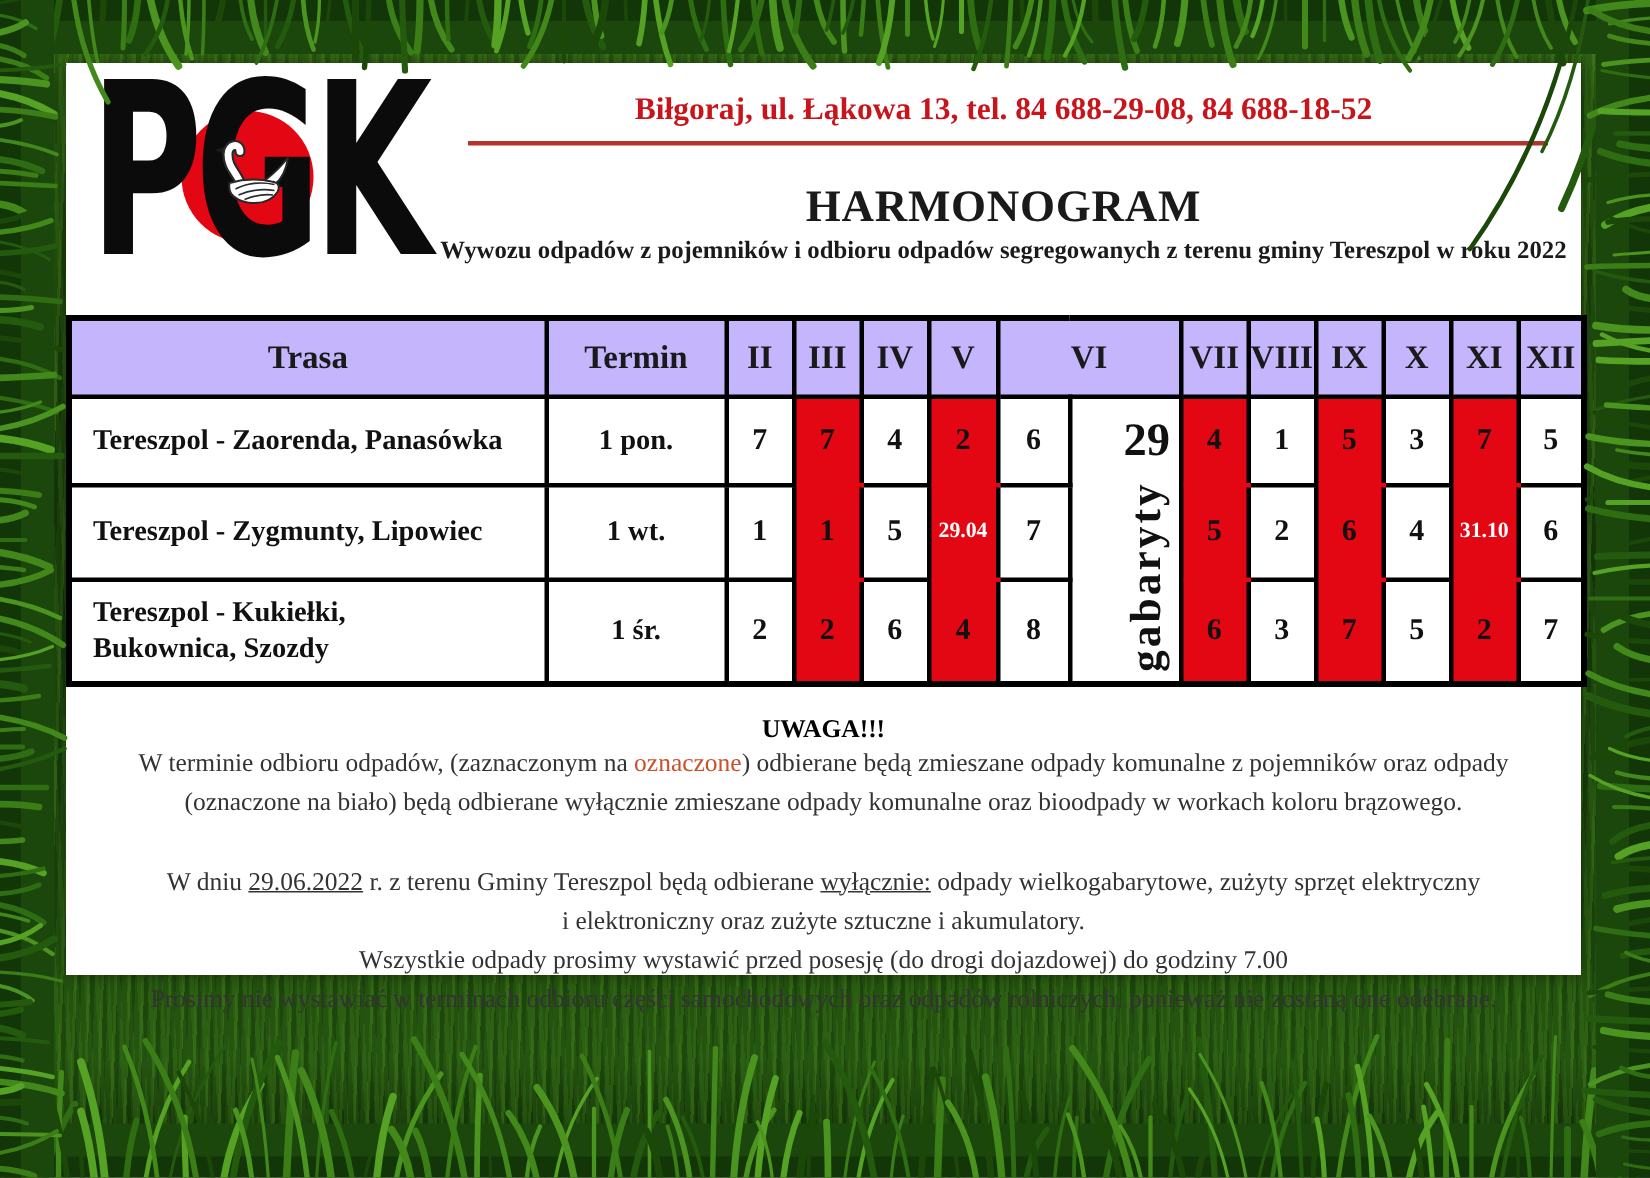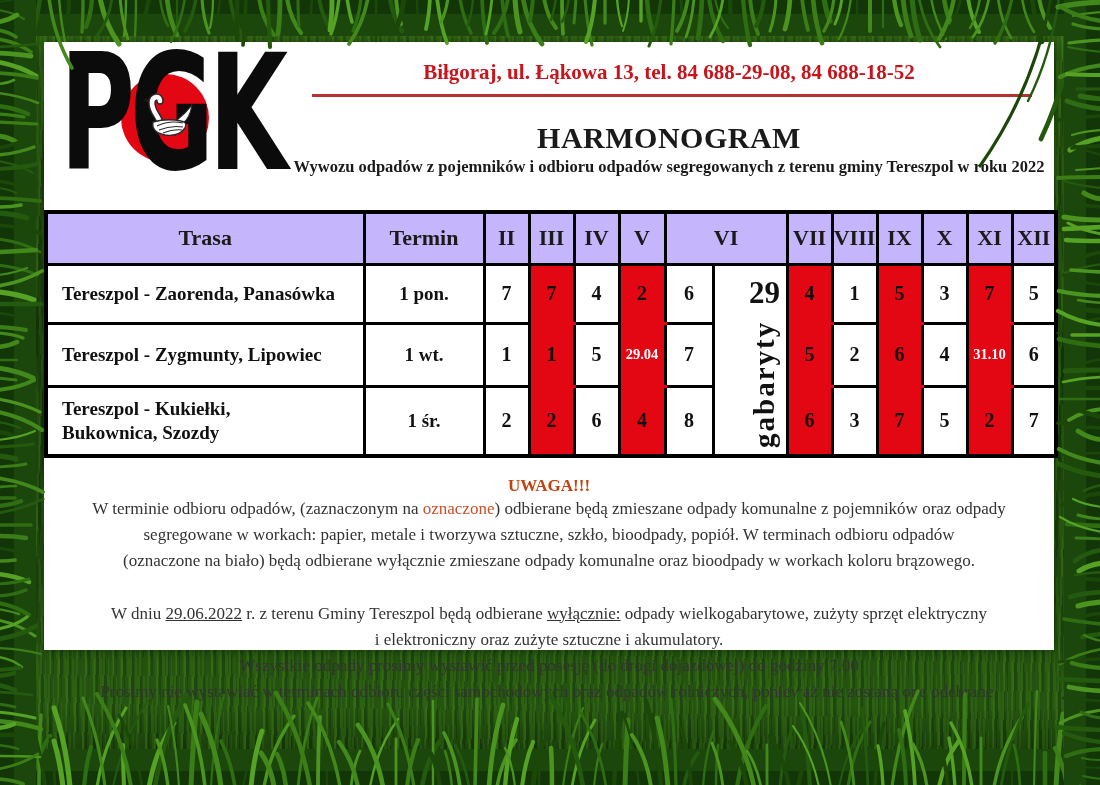--- a/index.html
+++ b/index.html
@@ -49,21 +49,21 @@
   td.route{text-align:left;padding-left:14px;font-size:19px;white-space:pre-line;line-height:24px;}
   td.term{font-size:19px;}
   td.num{font-size:20px;}
   td.red{background:#e30613;border-top-color:#e30613;border-bottom-color:#e30613;}
   td.red.date{color:#fff;font-size:14.5px;}
   td.gab{vertical-align:top;padding-left:29px;}
   .gab-inner{display:flex;flex-direction:column;align-items:center;height:100%;min-height:188px;}
   .gab-day{font-size:31px;margin-top:10px;line-height:34px;}
   .gab-word{flex:1;display:flex;align-items:center;justify-content:center;writing-mode:vertical-rl;transform:rotate(180deg);font-size:29px;letter-spacing:2px;padding-bottom:4px;}
   
-  .uwaga{margin-top:18px;text-align:center;color:#c2410c;font-weight:bold;font-size:17px;}
+  .uwaga{margin-top:18px;text-align:center;color:#000000;font-weight:bold;font-size:17px;}
   .notice p{margin:0;padding:0;text-align:center;color:#333;font-size:17px;line-height:26px;white-space:nowrap;}
   .notice .block2{margin-top:27px;}
   .accent{color:#c9502a;}
   .u{text-decoration:underline;}
 </style>
 </head>
 <body>
 
 <svg class="grass grass-top">
     <g class="tufts">
@@ -643,21 +643,20 @@
       <td class="num">5</td>
       <td class="num red">2</td>
       <td class="num">7</td>
     </tr>
   </tbody>
     </table>
 
   <div class="notice">
     <div class="uwaga">UWAGA!!!</div>
     <p><span>W terminie odbioru odpadów, (zaznaczonym na </span><span class="accent">oznaczone</span><span>) odbierane będą zmieszane odpady komunalne z pojemników oraz odpady</span></p>
-    <p>segregowane w workach: papier, metale i tworzywa sztuczne, szkło, bioodpady, popiół. W terminach odbioru odpadów</p>
     <p>(oznaczone na biało) będą odbierane wyłącznie zmieszane odpady komunalne oraz bioodpady w workach koloru brązowego.</p>
     <p class="block2"><span>W dniu </span><span class="u">29.06.2022</span><span> r. z terenu Gminy Tereszpol będą odbierane </span><span class="u">wyłącznie:</span><span> odpady wielkogabarytowe, zużyty sprzęt elektryczny</span></p>
     <p>i elektroniczny oraz zużyte sztuczne i akumulatory.</p>
     <p>Wszystkie odpady prosimy wystawić przed posesję (do drogi dojazdowej) do godziny 7.00</p>
     <p>Prosimy nie wystawiać w terminach odbioru części samochodowych oraz odpadów rolniczych, ponieważ nie zostaną one odebrane.</p>
   </div>
 
 </div>
 
 </body></html>

